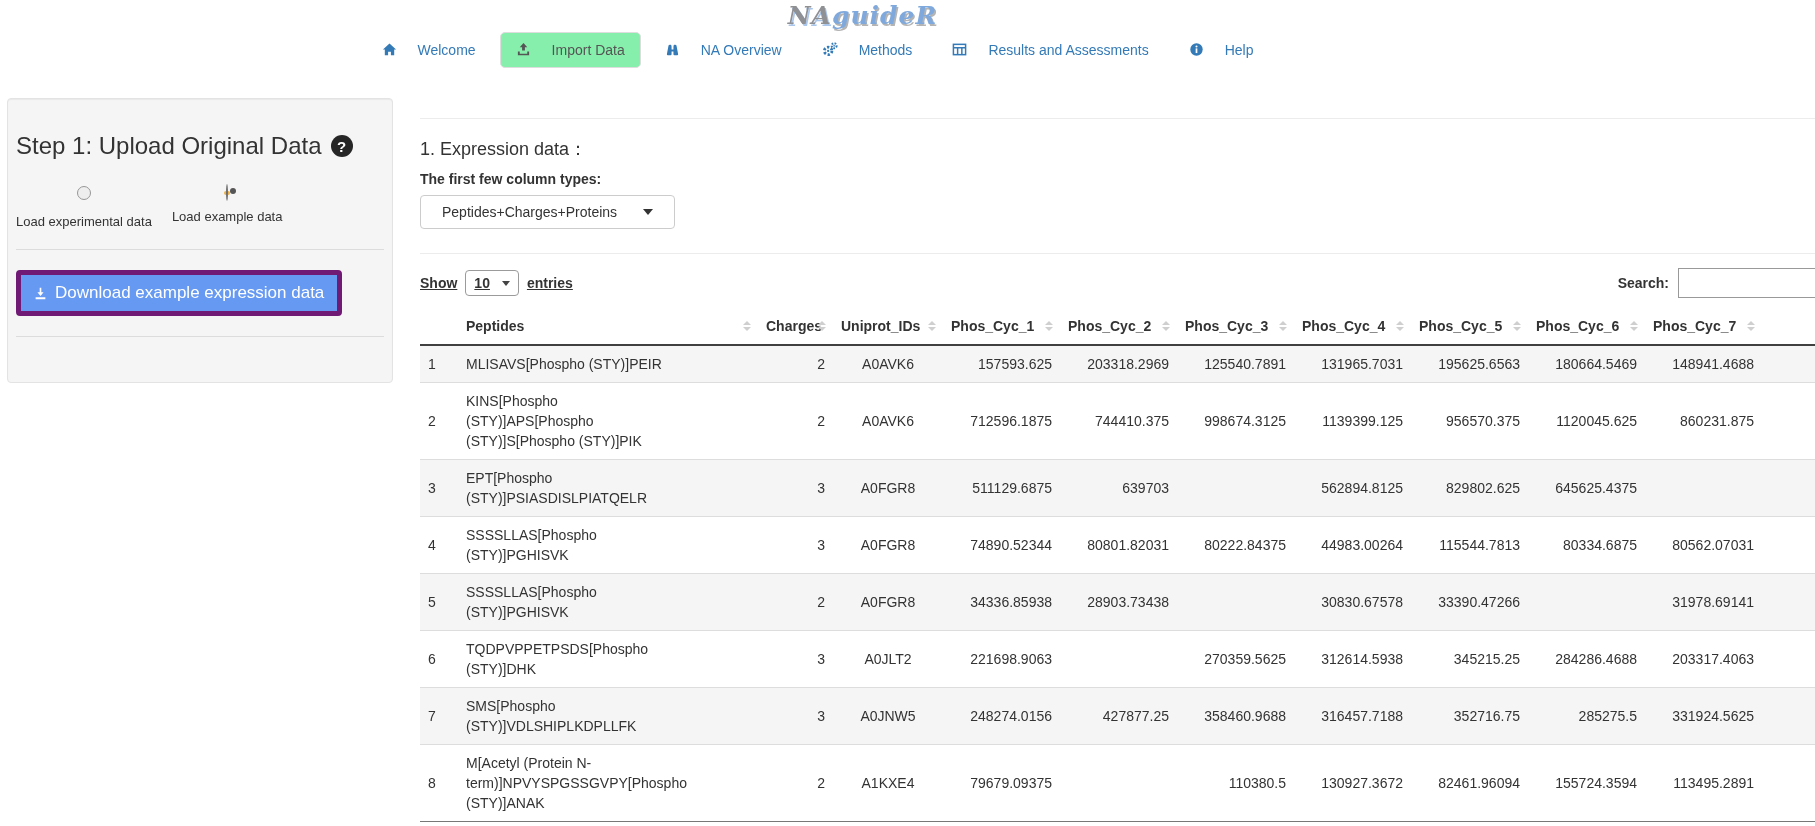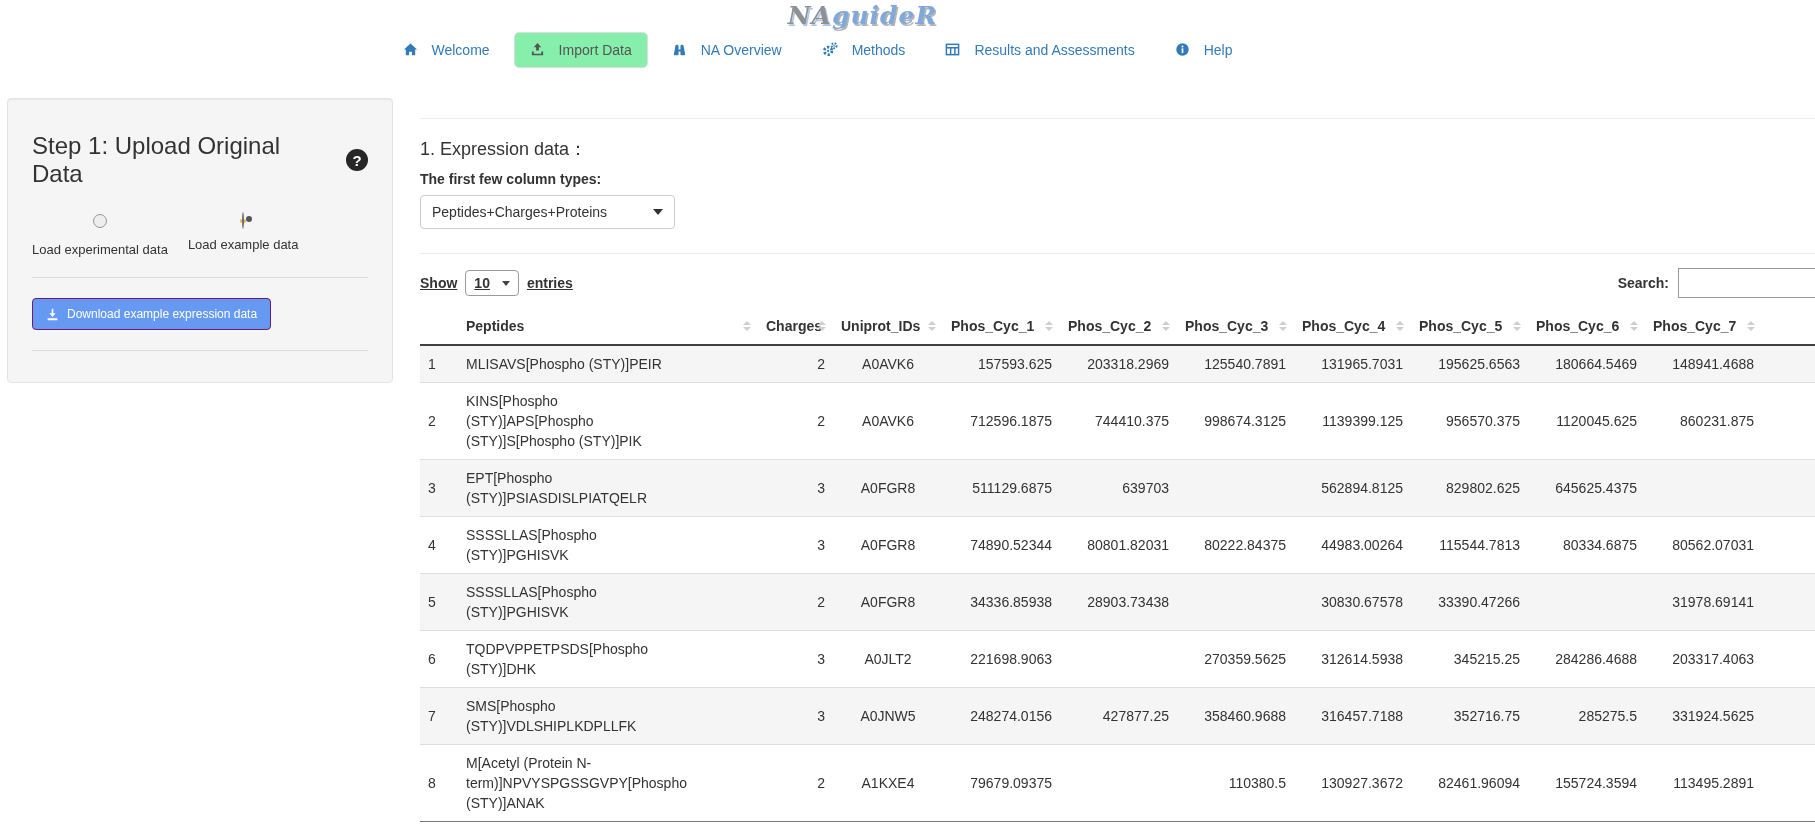--- a/index.html
+++ b/index.html
@@ -7,48 +7,48 @@
     width:1815px;height:826px;overflow:hidden;background:#fff;color:#333;
     font-family:"Liberation Sans",sans-serif;font-size:14px;position:relative;
   }
   
   .logo-row{text-align:center;margin-top:2px;transform:translateX(-45px);}
   .logo{font-family:"DejaVu Serif",serif;font-style:italic;font-weight:bold;font-size:25px;letter-spacing:1px;line-height:1.1;}
   .logo-na{color:#8e9094;text-shadow:1.5px 1.5px 0 #aac6ea;}
   .logo-guider{color:#7fa9dc;text-shadow:1.5px 1.5px 0 #b4b4b4;}
   
   .nav-row{display:flex;justify-content:center;gap:8px;margin-top:2px;transform:translateX(-90px);}
-  .nav-item{color:#337ab7;padding:9px 15px;display:flex;align-items:center;gap:14px;border:1px solid transparent;border-radius:5px;cursor:pointer;white-space:nowrap;}
+  .nav-item{color:#337ab7;padding:9px 15px;display:flex;align-items:center;gap:21px;border:1px solid transparent;border-radius:5px;cursor:pointer;white-space:nowrap;}
   .nav-item.active{color:#555;background:#86efac;border-color:#ddd;}
   .nav-ico svg{display:block;}
   
   .well{position:absolute;left:7px;top:98px;width:386px;height:285px;background:#f5f5f5;border:1px solid #e3e3e3;border-radius:4px;
-        padding:19px 24px;box-sizing:border-box;box-shadow:inset 0 1px 1px rgba(0,0,0,.05);}
+        padding:19px 8px;box-sizing:border-box;box-shadow:inset 0 1px 1px rgba(0,0,0,.05);}
   .step-title{font-size:24px;font-weight:400;color:#333;margin:14px 0 26px;display:flex;align-items:center;gap:9px;}
   .q-icon{width:22px;height:22px;border-radius:50%;background:#262626;color:#fff;font-weight:bold;font-size:15px;
           display:inline-flex;align-items:center;justify-content:center;flex:0 0 auto;}
   .q-icon::after{content:"?";}
   .radio-row{display:flex;align-items:center;gap:20px;font-size:13px;color:#333;}
   .radio-opt{display:flex;align-items:center;gap:14px;cursor:pointer;flex-direction:column;}
   .radio{width:14px;height:14px;border-radius:50%;border:1px solid #979797;background:#eee;position:relative;flex:0 0 auto;box-sizing:border-box;}
   .focus-ring{display:inline-block;line-height:0;border:2px solid #edb24a;border-radius:3px;}
   .focus-ring .radio{background:#fff;border-color:#6e6e6e;}
   .focus-ring .radio::after{content:"";position:absolute;left:3px;top:3px;width:6px;height:6px;border-radius:50%;background:#555;}
   .well-hr{border:none;border-top:1px solid #dcdcdc;margin:20px 0;}
-  .dl-btn{background:#6699f2;color:#fff;border:1px solid #701a75;border-radius:4px;padding:8px 13px;font-size:12px;
+  .dl-btn{background:#6699f2;color:#fff;border:5px solid #701a75;border-radius:4px;padding:8px 13px;font-size:17px;
           font-family:"Liberation Sans",sans-serif;display:inline-flex;align-items:center;gap:8px;cursor:pointer;}
   .dl-btn svg{display:block;}
   
   .main{position:absolute;left:420px;top:100px;width:1472px;}
   .main-hr{border:none;border-top:1px solid #ececec;margin:18px 0;}
   .main-hr.second{margin:24px 0 14px;}
   .section-title{font-size:18px;font-weight:400;margin:0 0 10px;}
   .field-label{font-weight:700;font-size:14px;margin:0 0 8px;}
   .select-box{width:255px;height:34px;box-sizing:border-box;border:1px solid #ccc;border-radius:4px;background:#fff;
-              display:flex;align-items:center;justify-content:space-between;padding:0 11px;cursor:pointer;}
+              display:flex;align-items:center;justify-content:space-between;padding:0 21px;cursor:pointer;}
   .caret-down{width:0;height:0;border-left:5px solid transparent;border-right:5px solid transparent;border-top:6px solid #333;}
   .dt-controls{display:flex;justify-content:space-between;align-items:center;font-weight:700;margin:0 0 10px;}
   .len-wrap{display:flex;align-items:center;gap:8px;text-decoration:underline;}
   .len-box{display:inline-flex;align-items:center;gap:12px;border:1px solid #9b9b9b;border-radius:4px;background:#fff;
            padding:4px 8px;font-weight:700;cursor:pointer;}
   .caret-sm{width:0;height:0;border-left:4px solid transparent;border-right:4px solid transparent;border-top:5px solid #444;}
   .search-wrap{display:flex;align-items:center;}
   .search-input{width:200px;height:28px;border:1px solid #999;background:#fff;margin-left:9px;outline:none;
                 font-family:"Liberation Sans",sans-serif;font-size:14px;padding:0 6px;}
   

